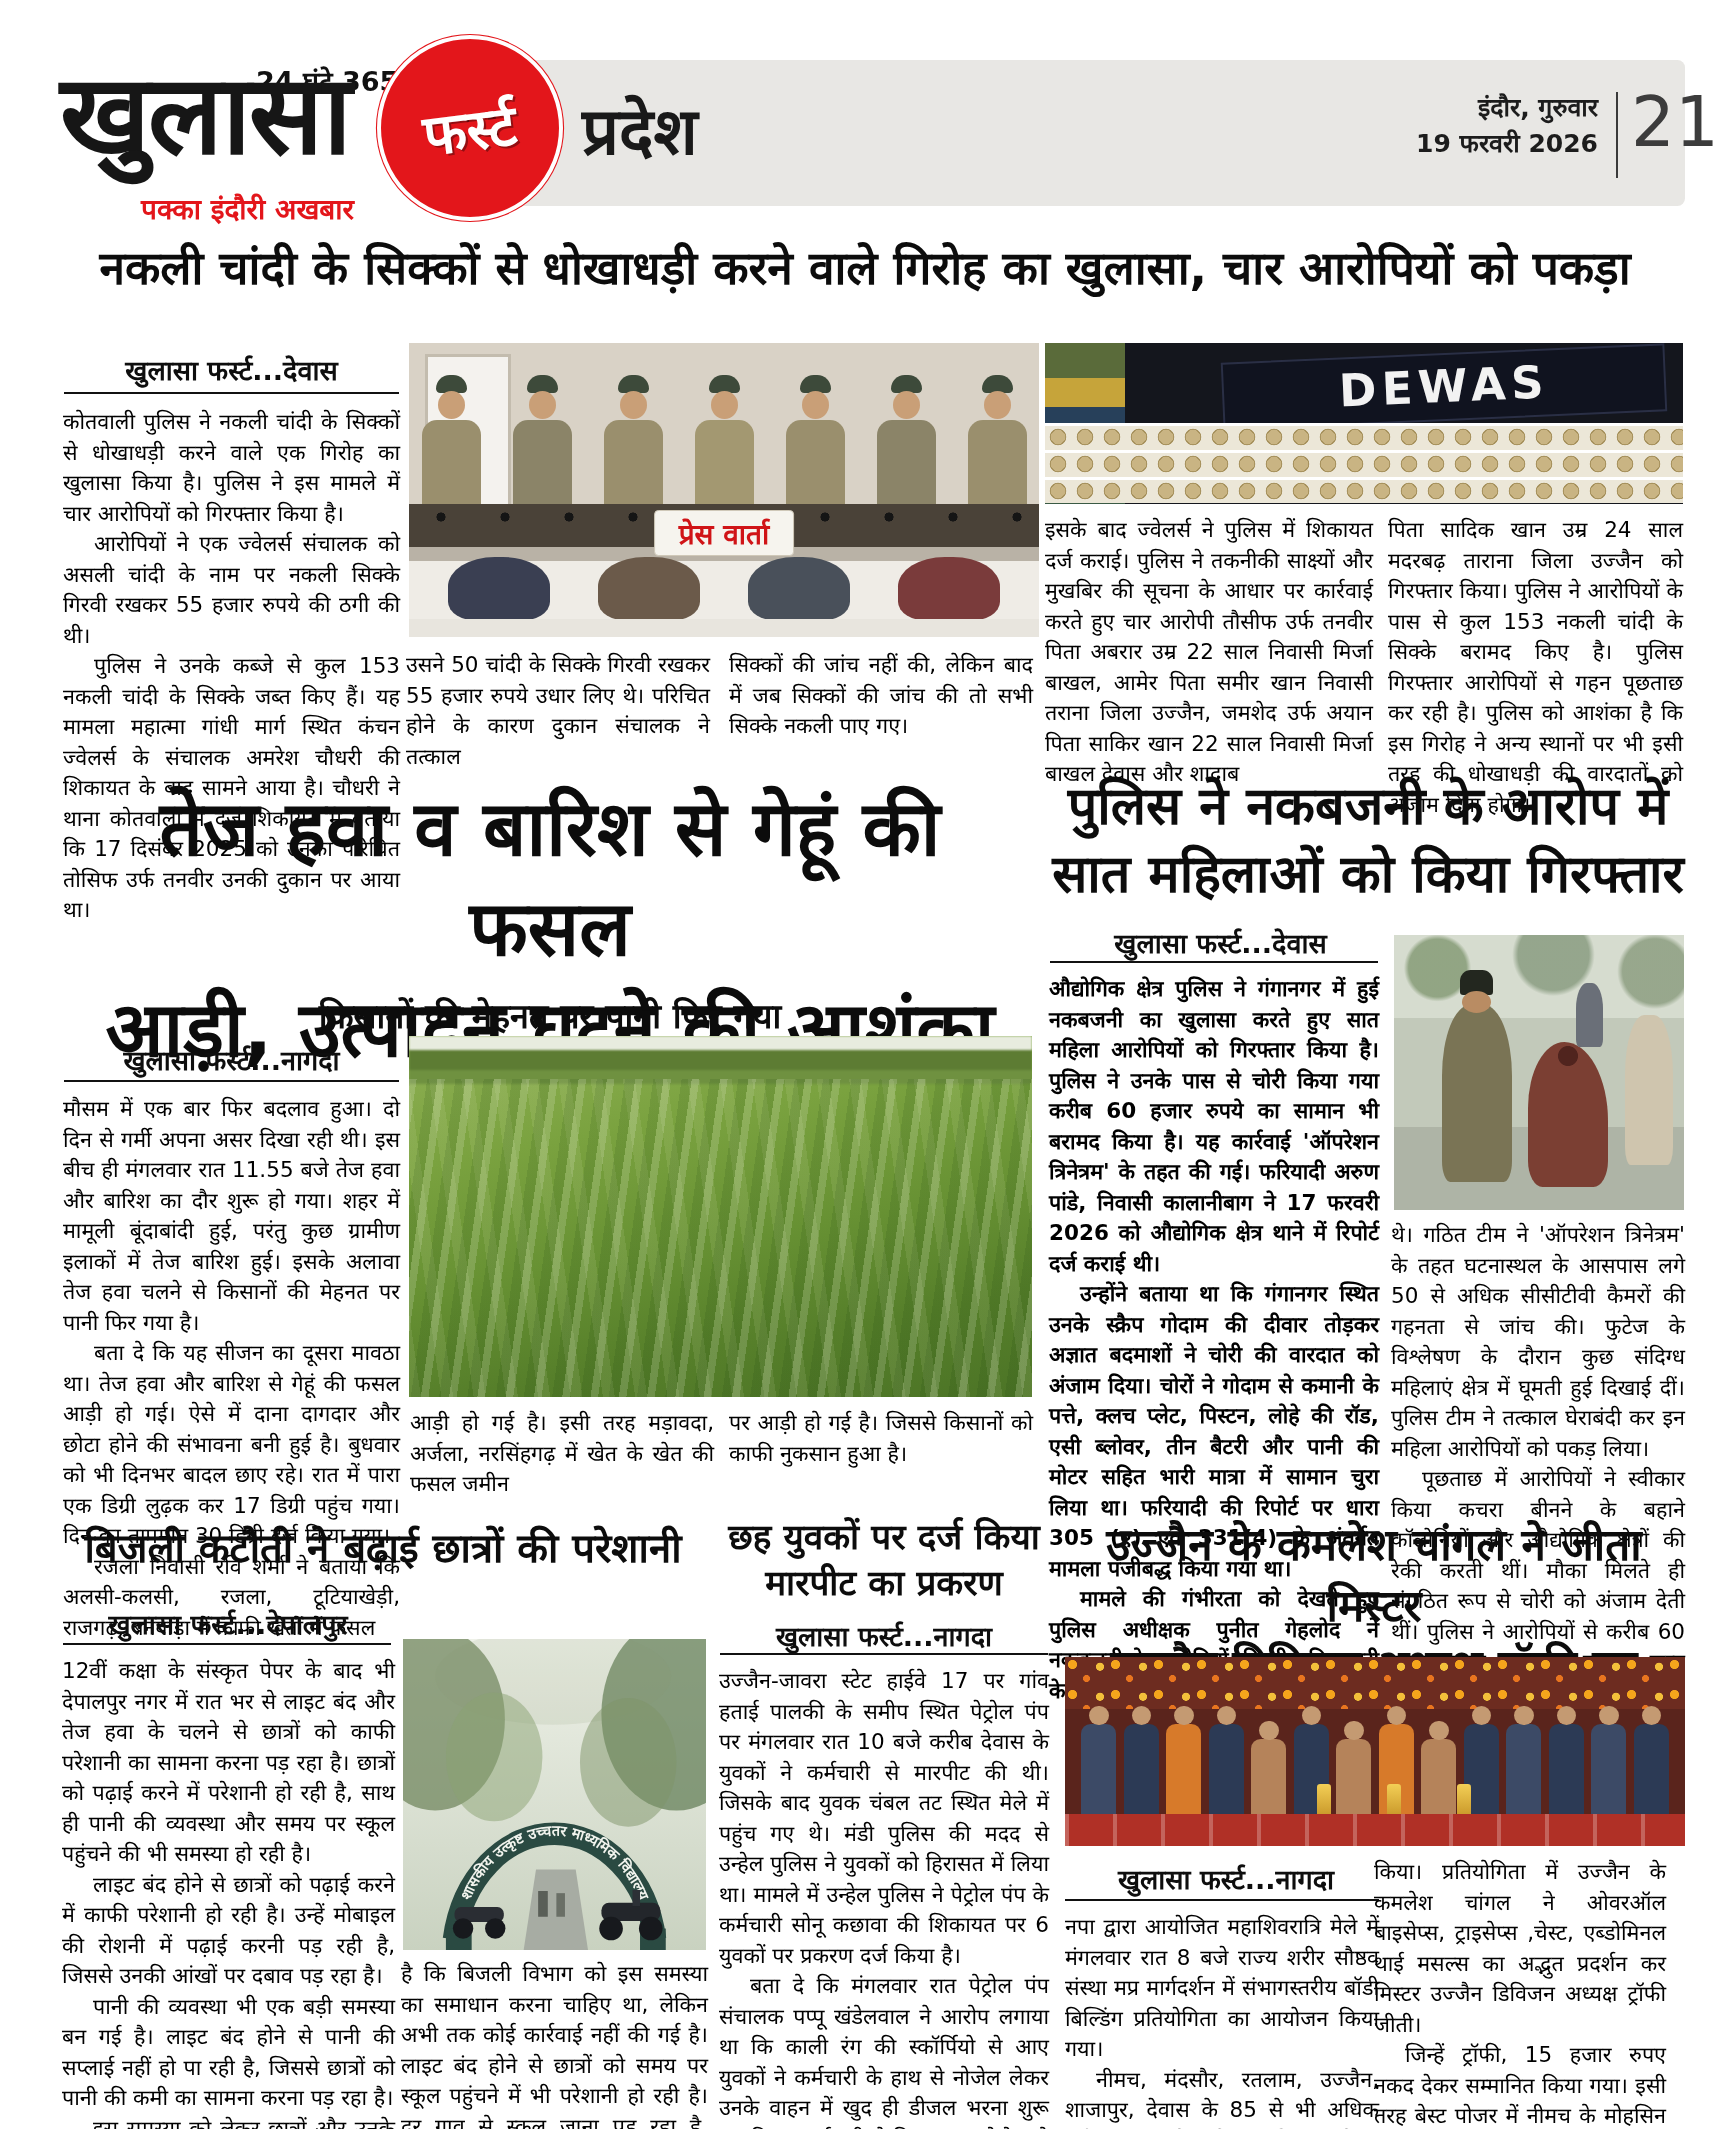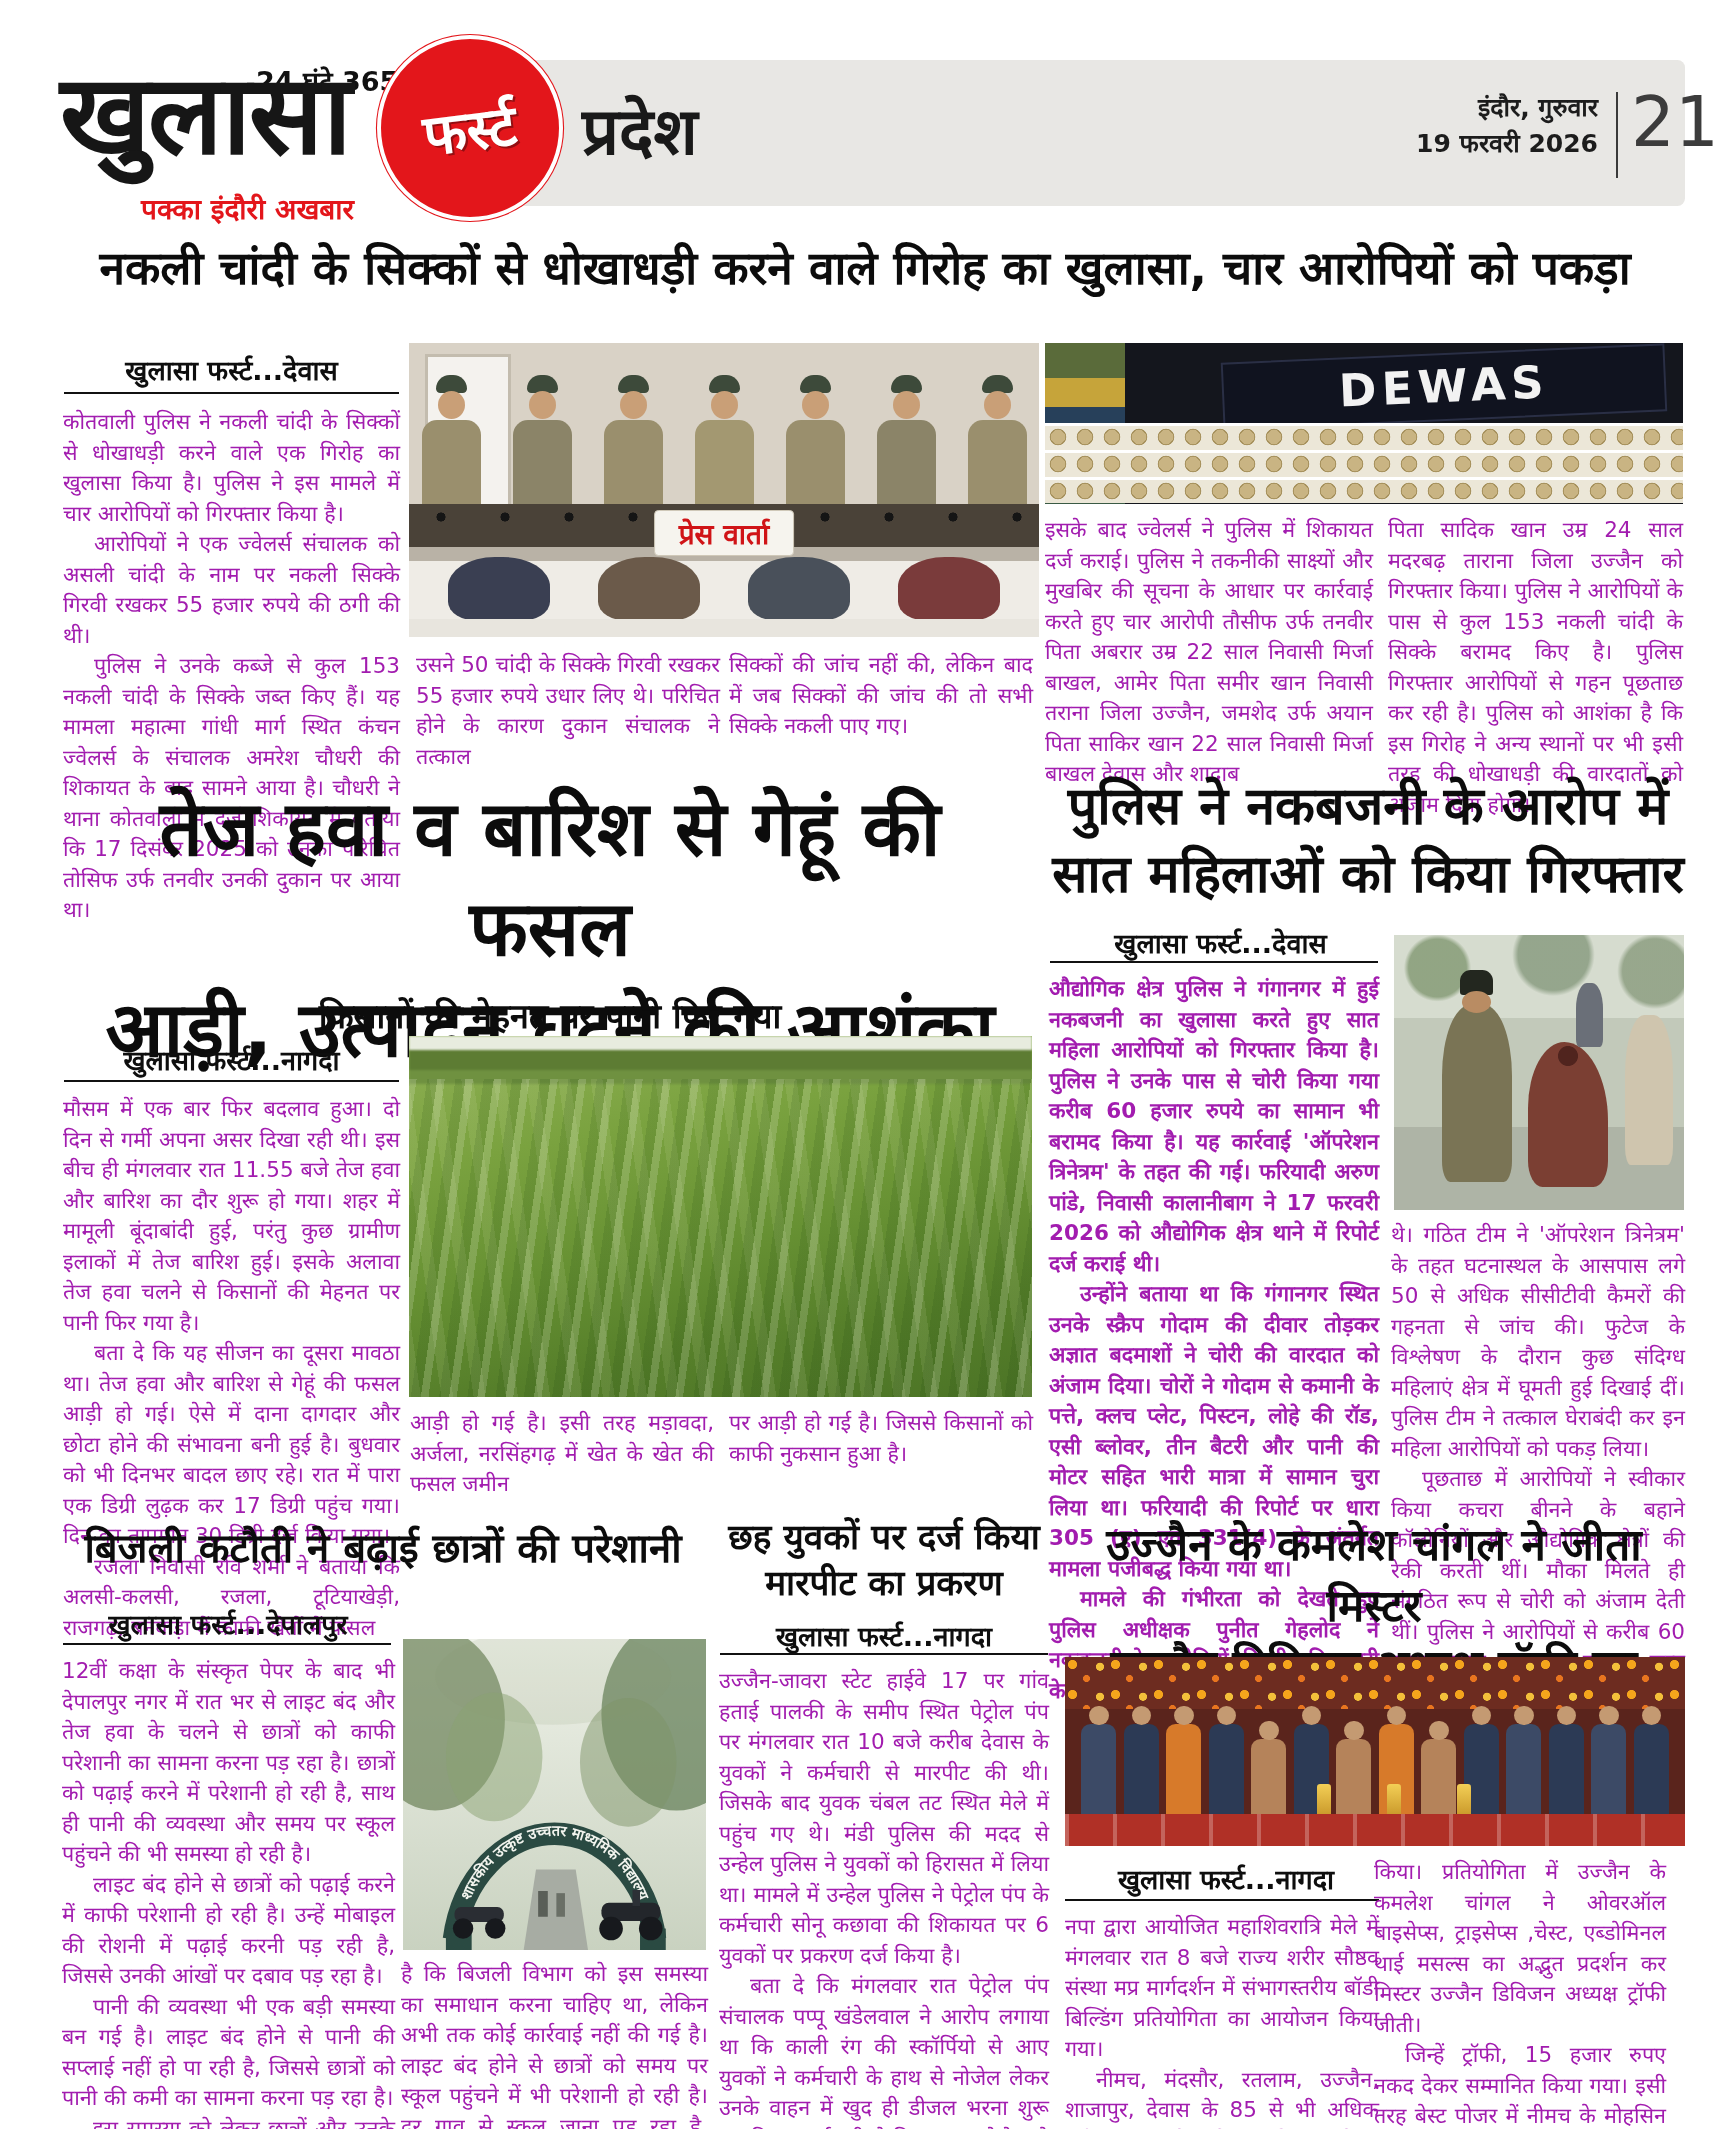--- a/index.html
+++ b/index.html
@@ -25,21 +25,21 @@
     box-shadow:0 0 0 1.1px #e3161b; }
   .badge-text { font-size:56px; font-weight:bold; color:#fff; transform:rotate(-7deg);
     text-shadow:2.1px 2.1px 0 rgba(0,0,0,0.35); }
 
   
   .hl { font-weight:bold; color:#0c0c0c; text-align:center; }
   .hl p { margin:0; }
   .nowrap { white-space:nowrap; }
   .dateline { font-weight:bold; font-size:27px; text-align:center; color:#0e0e0e; }
   .rule { background:#111; height:2.1px; }
-  .coltext { font-size:21.5px; line-height:1.42; text-align:justify; color:#a21caf; }
+  .coltext { font-size:21.5px; line-height:1.42; text-align:justify; color:#000000; }
   .coltext p { margin:0; }
   .coltext p + p { text-indent:31px; }
 
   .photo { position:absolute; overflow:hidden; background:#d8d5cc; }
 
   
   .photo-press { background:linear-gradient(#d9d2c6 0 62%, #b9b2a6 62% 74%, #efece6 74% 100%); }
   .pc-door { position:absolute; left:16px; top:10.7px; width:80px; height:161px; background:#f4f2ee; border:3.2px solid #c3bcae; }
   .pc-officers { position:absolute; left:0; top:32px; width:100%; display:flex; justify-content:center; gap:28px; }
   .off { position:relative; width:63px; height:129px; }
@@ -186,21 +186,21 @@
     </div>
     <div class="pc-front"></div>
   </div>
 
   <div class="photo photo-coins" style="left:1045px; top:343px; width:638px; height:161px;">
     <div class="coins-posters"></div>
     <div class="coins-sign">DEWAS POLICE</div>
     <div class="coins-table"></div>
   </div>
 
-  <div class="abs coltext capcol" style="left:416px; top:650px; width:304px; height:101px;">
+  <div class="abs coltext capcol" style="left:406px; top:650px; width:304px; height:101px;">
       <p>उसने 50 चांदी के सिक्के गिरवी रखकर 55 हजार रुपये उधार लिए थे। परिचित होने के कारण दुकान संचालक ने तत्काल</p>
     </div>
   <div class="abs coltext capcol" style="left:729px; top:650px; width:304px; height:101px;">
       <p>सिक्कों की जांच नहीं की, लेकिन बाद में जब सिक्कों की जांच की तो सभी सिक्के नकली पाए गए।</p>
     </div>
 
   <div class="abs coltext" style="left:1045px; top:515px; width:328px; height:252px;">
       <p>इसके बाद ज्वेलर्स ने पुलिस में शिकायत दर्ज कराई। पुलिस ने तकनीकी साक्ष्यों और मुखबिर की सूचना के आधार पर कार्रवाई करते हुए चार आरोपी तौसीफ उर्फ तनवीर पिता अबरार उम्र 22 साल निवासी मिर्जा बाखल, आमेर पिता समीर खान निवासी तराना जिला उज्जैन, जमशेद उर्फ अयान पिता साकिर खान 22 साल निवासी मिर्जा बाखल देवास और शादाब</p>
     </div>
   <div class="abs coltext" style="left:1388px; top:515px; width:295px; height:252px;">

